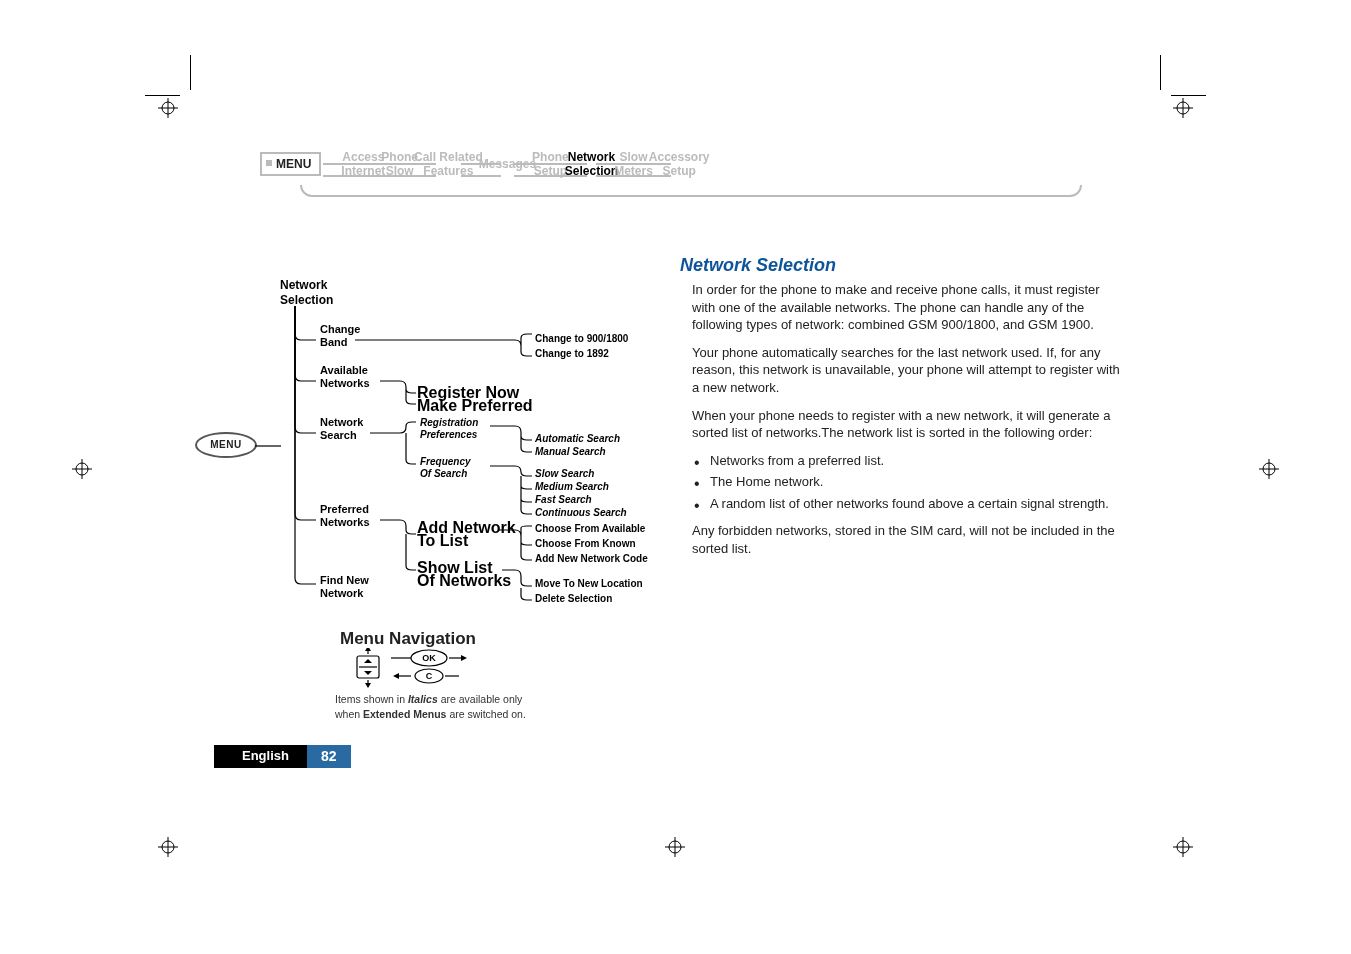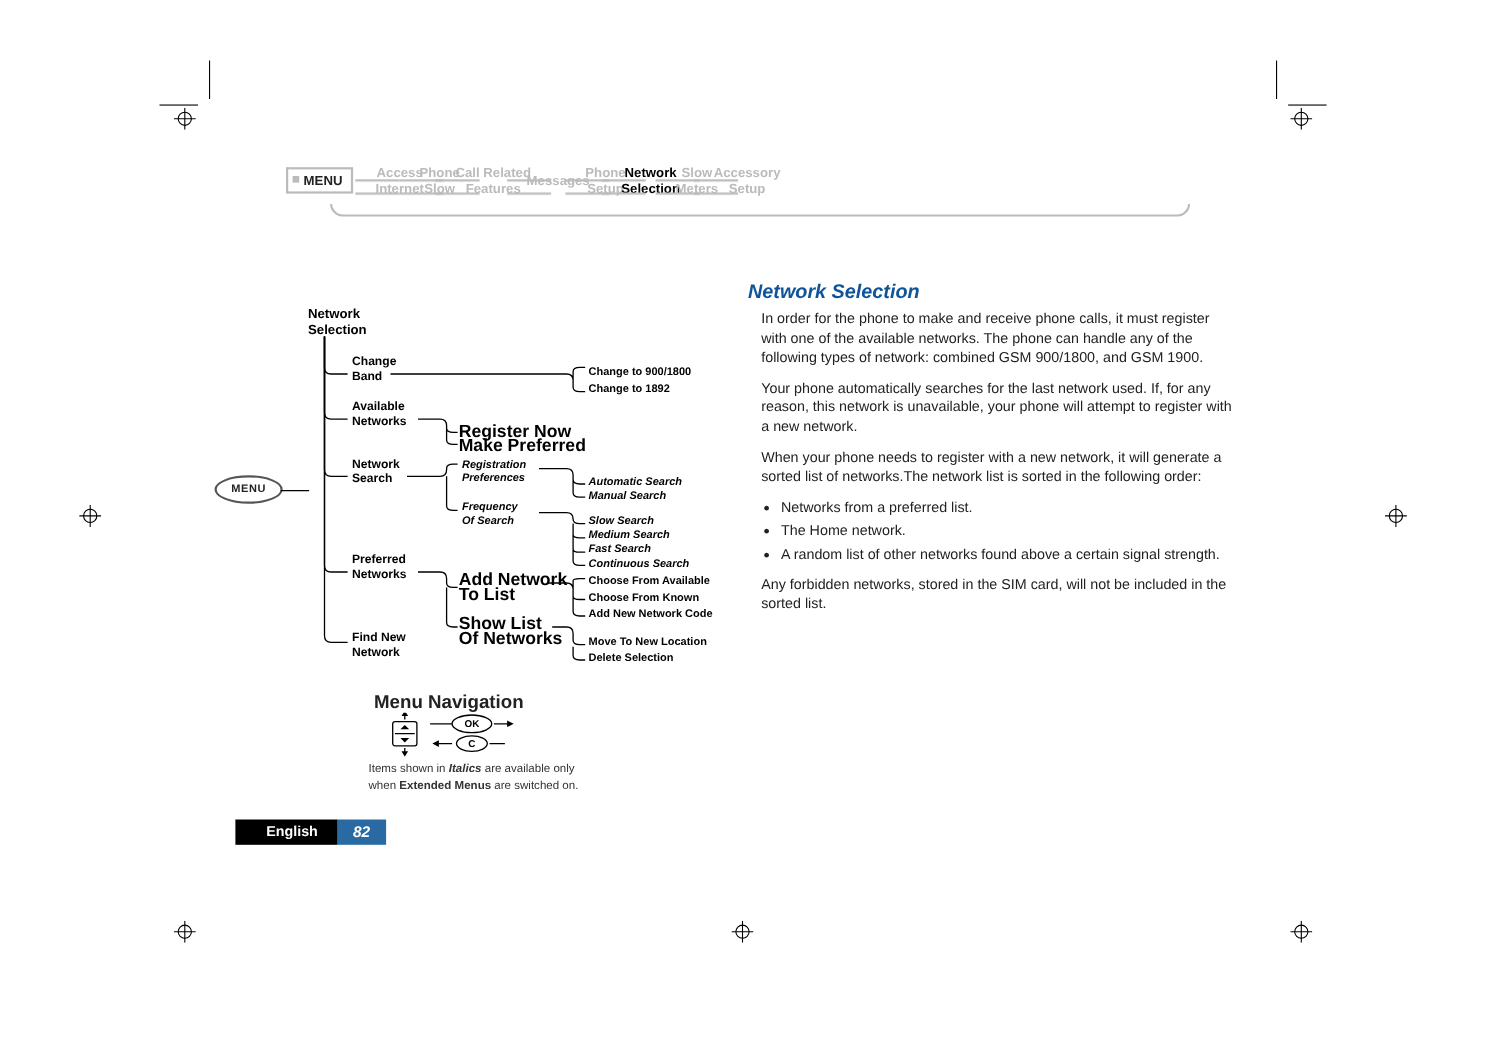--- a/index.html
+++ b/index.html
@@ -182,21 +182,20 @@
     font-weight:800;
     font-size:13px;
     padding:3px 18px 4px 28px;
   }
   .footer .pn {
     background:#2a6aa3;
     color:#fff;
     font-weight:800;
     font-size:14px;
     padding:3px 14px 4px 14px;
-    font-style:italic;
   }
 
 </style>
 </head>
 <body>
 
 <div class="page">
 
   <div class="crop h" style="left:145px; top:95px;"></div>
   <div class="crop v" style="left:190px; top:55px;"></div>

